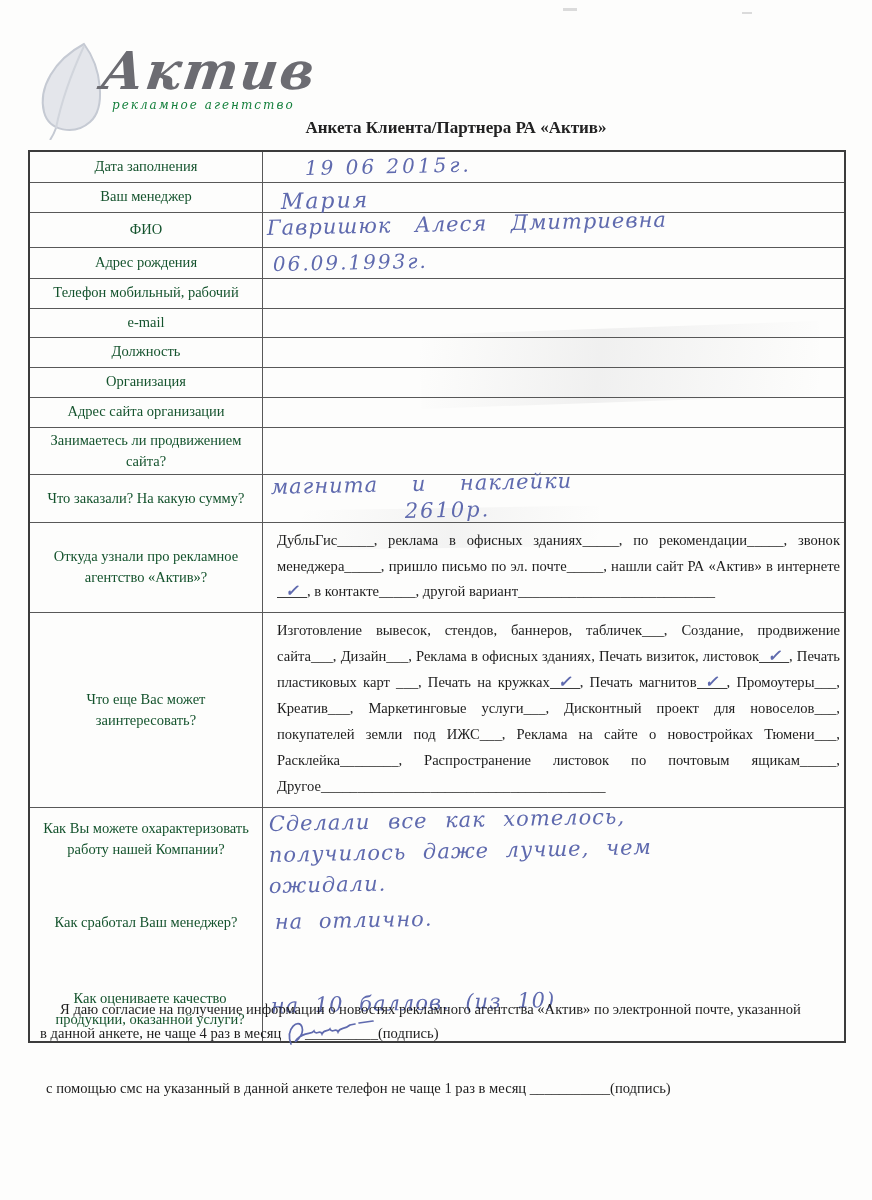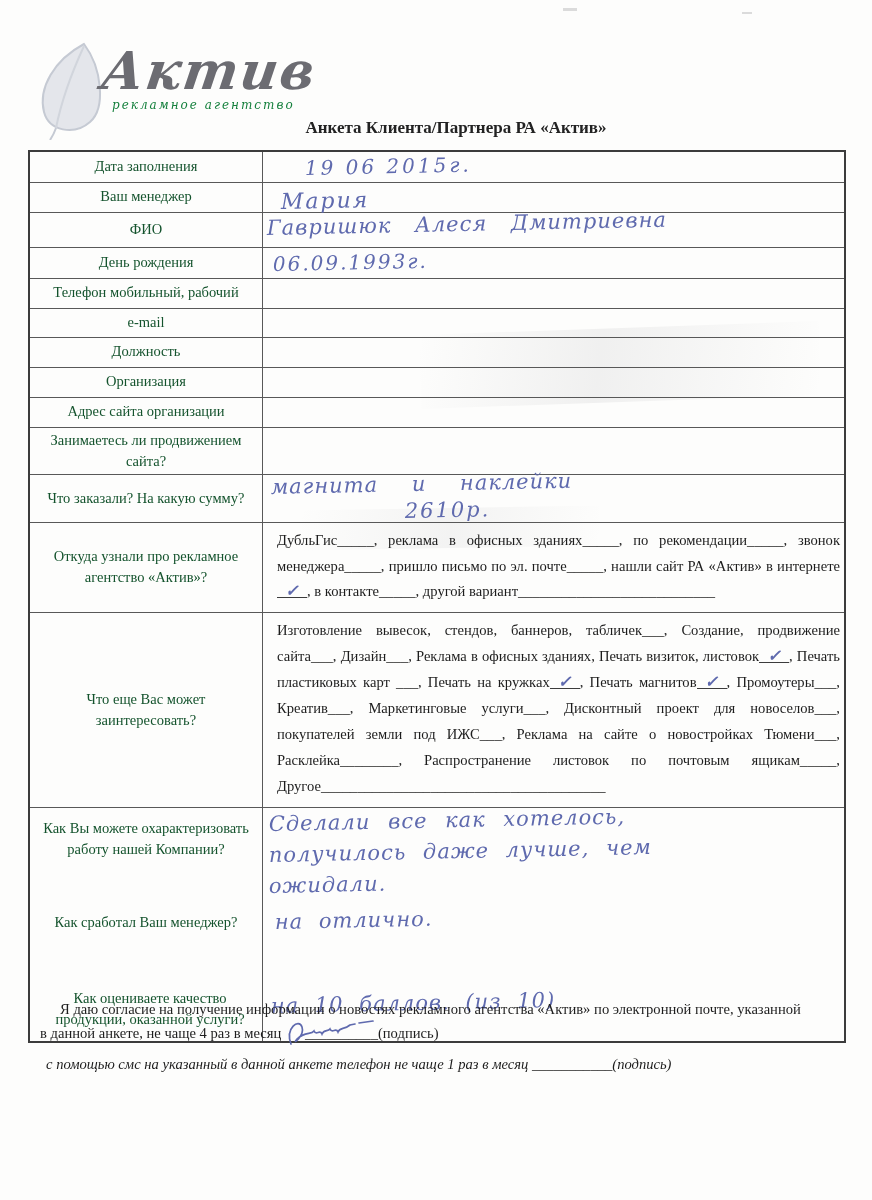--- a/index.html
+++ b/index.html
@@ -70,21 +70,21 @@
   .q-block { position:relative; height:100%; }
   .q1 { padding-top:8px; }
   .q2 { position:absolute; top:102px; left:0; right:0; }
   .q3 { position:absolute; top:178px; left:8px; right:0; }
   
   .consent {
     position:absolute; left:40px; top:998px; width:770px;
     font-size:14.6px; line-height:1.62; color:#1d1d1d;
   }
   .consent-email { margin:0; text-indent:20px; }
-  .consent-sms { margin:8px 0 0 6px;font-style:italic; }
+  .consent-sms { margin:32px 0 0 6px; }
   .sig-blank { position:relative; display:inline-block; color:#1d1d1d; }
   .sig-scribble { position:absolute; left:-4px; bottom:-3px; overflow:visible; }
   
   .smudge { position:absolute; pointer-events:none; }
   .smudge-1 {
     left:420px; top:328px; width:400px; height:74px; transform:rotate(-2deg);
     background:linear-gradient(100deg, rgba(0,0,0,0) 0%, rgba(125,125,130,0.10) 45%, rgba(0,0,0,0) 100%);
   }
   .smudge-2 {
     left:300px; top:508px; width:300px; height:40px; transform:rotate(-1deg);
@@ -130,21 +130,21 @@
         <span class="hw hw-manager">Мария</span>
       </td>
     </tr>
     <tr style="height:35px;">
       <td class="lbl">ФИО</td>
       <td class="val">
         <span class="hw hw-fio">Гавришюк Алеся Дмитриевна</span>
       </td>
     </tr>
     <tr style="height:31px;">
-      <td class="lbl">День рождения</td>
+      <td class="lbl">Адрес рождения</td>
       <td class="val">
         <span class="hw hw-bday">06.09.1993г.</span>
       </td>
     </tr>
     <tr style="height:30px;">
       <td class="lbl">Телефон мобильный, рабочий</td>
       <td class="val"></td>
     </tr>
     <tr style="height:29px;">
       <td class="lbl">e-mail</td>

